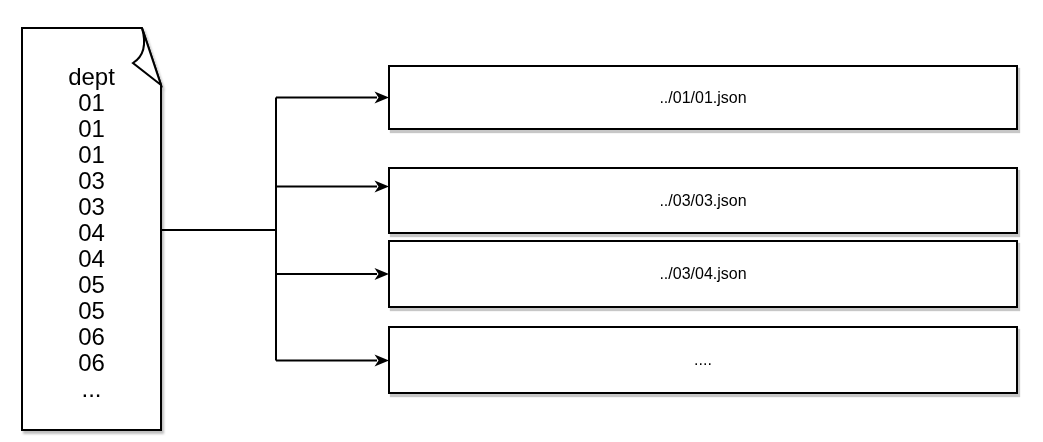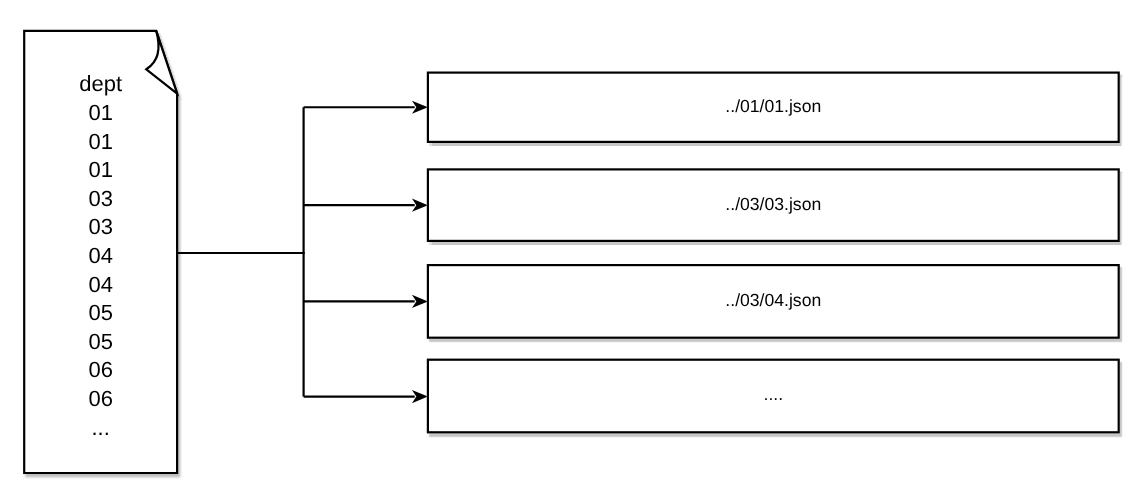--- a/index.html
+++ b/index.html
@@ -25,42 +25,42 @@
   }
   .shape-shadow {
     filter: drop-shadow(2px 3px 1px rgba(0,0,0,0.25));
   }
   .doc-text {
     position: absolute;
     left: 22px;
     top: 64px;
     width: 139px;
     text-align: center;
-    font-size: 20px;
+    font-size: 24px;
     line-height: 26px;
     color: #000000;
     z-index: 2;
   }
   .target-box {
     position: absolute;
     left: 388px;
     width: 630px;
     box-sizing: border-box;
     border: 2px solid #000000;
     background: #ffffff;
     box-shadow: 2px 3px 1px rgba(0,0,0,0.22);
     display: flex;
     align-items: center;
     justify-content: center;
     font-size: 16px;
     color: #000000;
     z-index: 1;
   }
   .box-1 { top: 65px;  height: 65px; }
-  .box-2 { top: 153px; height: 67px; }
+  .box-2 { top: 167px; height: 67px; }
   .box-3 { top: 240px; height: 68px; }
   .box-4 { top: 326px; height: 68px; }
 </style>
 </head>
 <body>
 
 <div class="canvas">
 
   <svg class="connector-layer" viewBox="0 0 1043 442" xmlns="http://www.w3.org/2000/svg">
 

